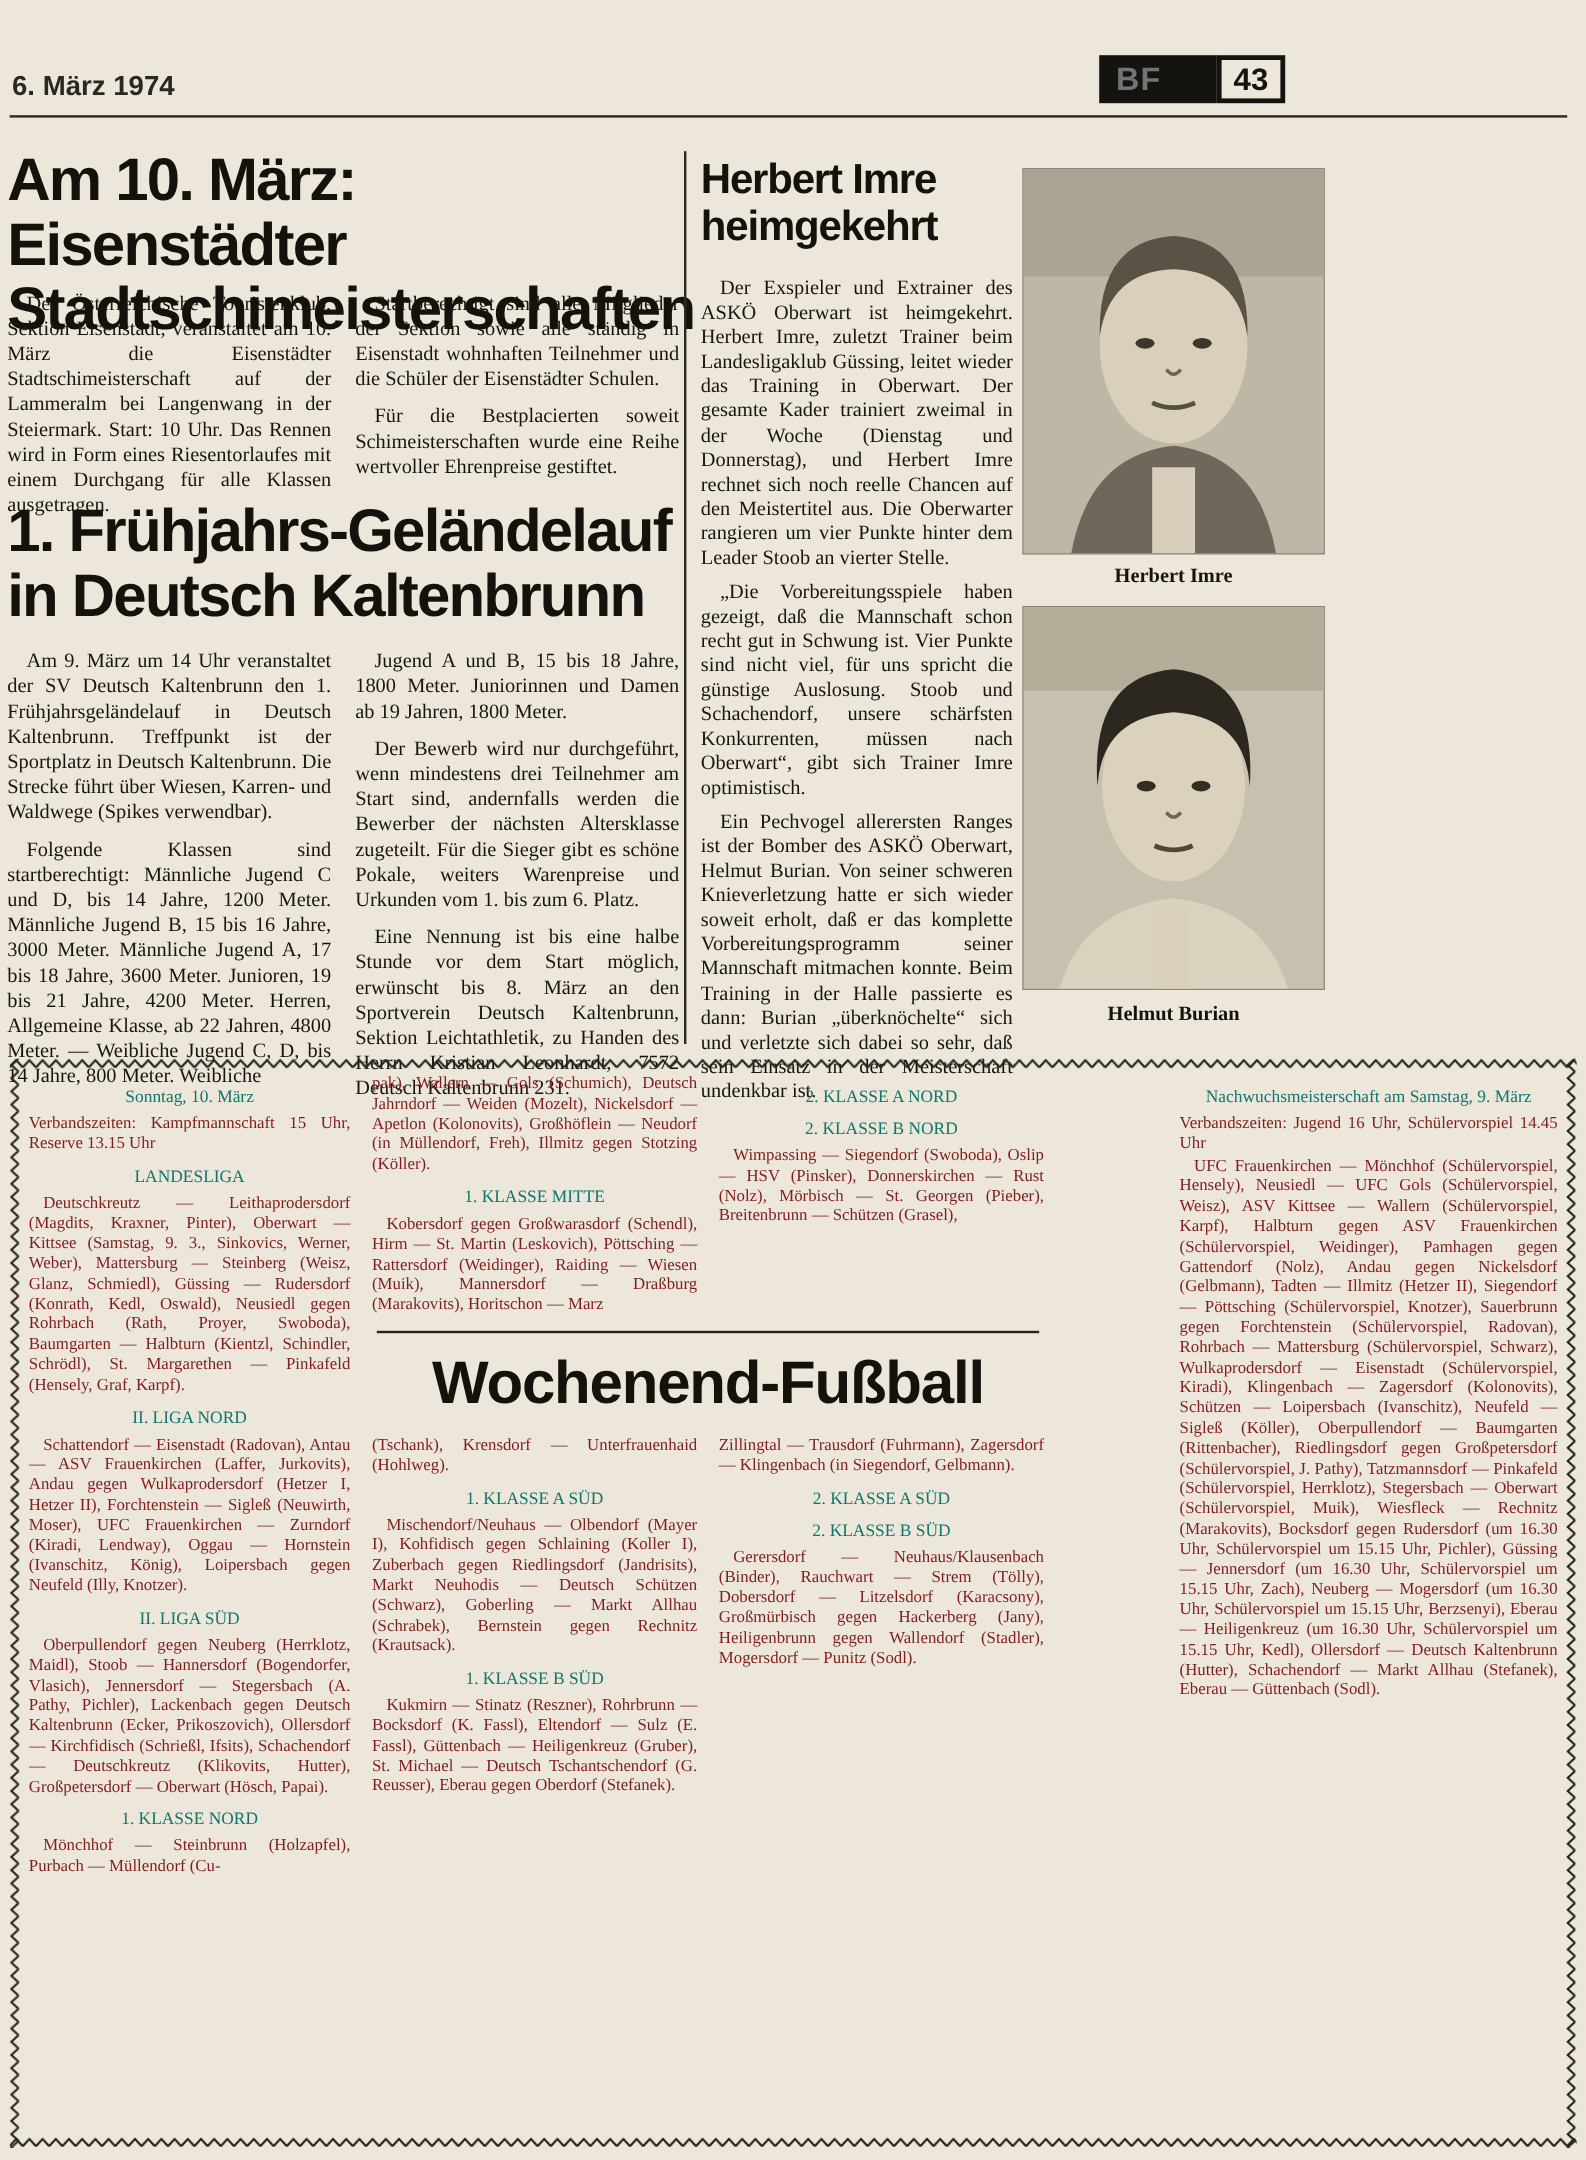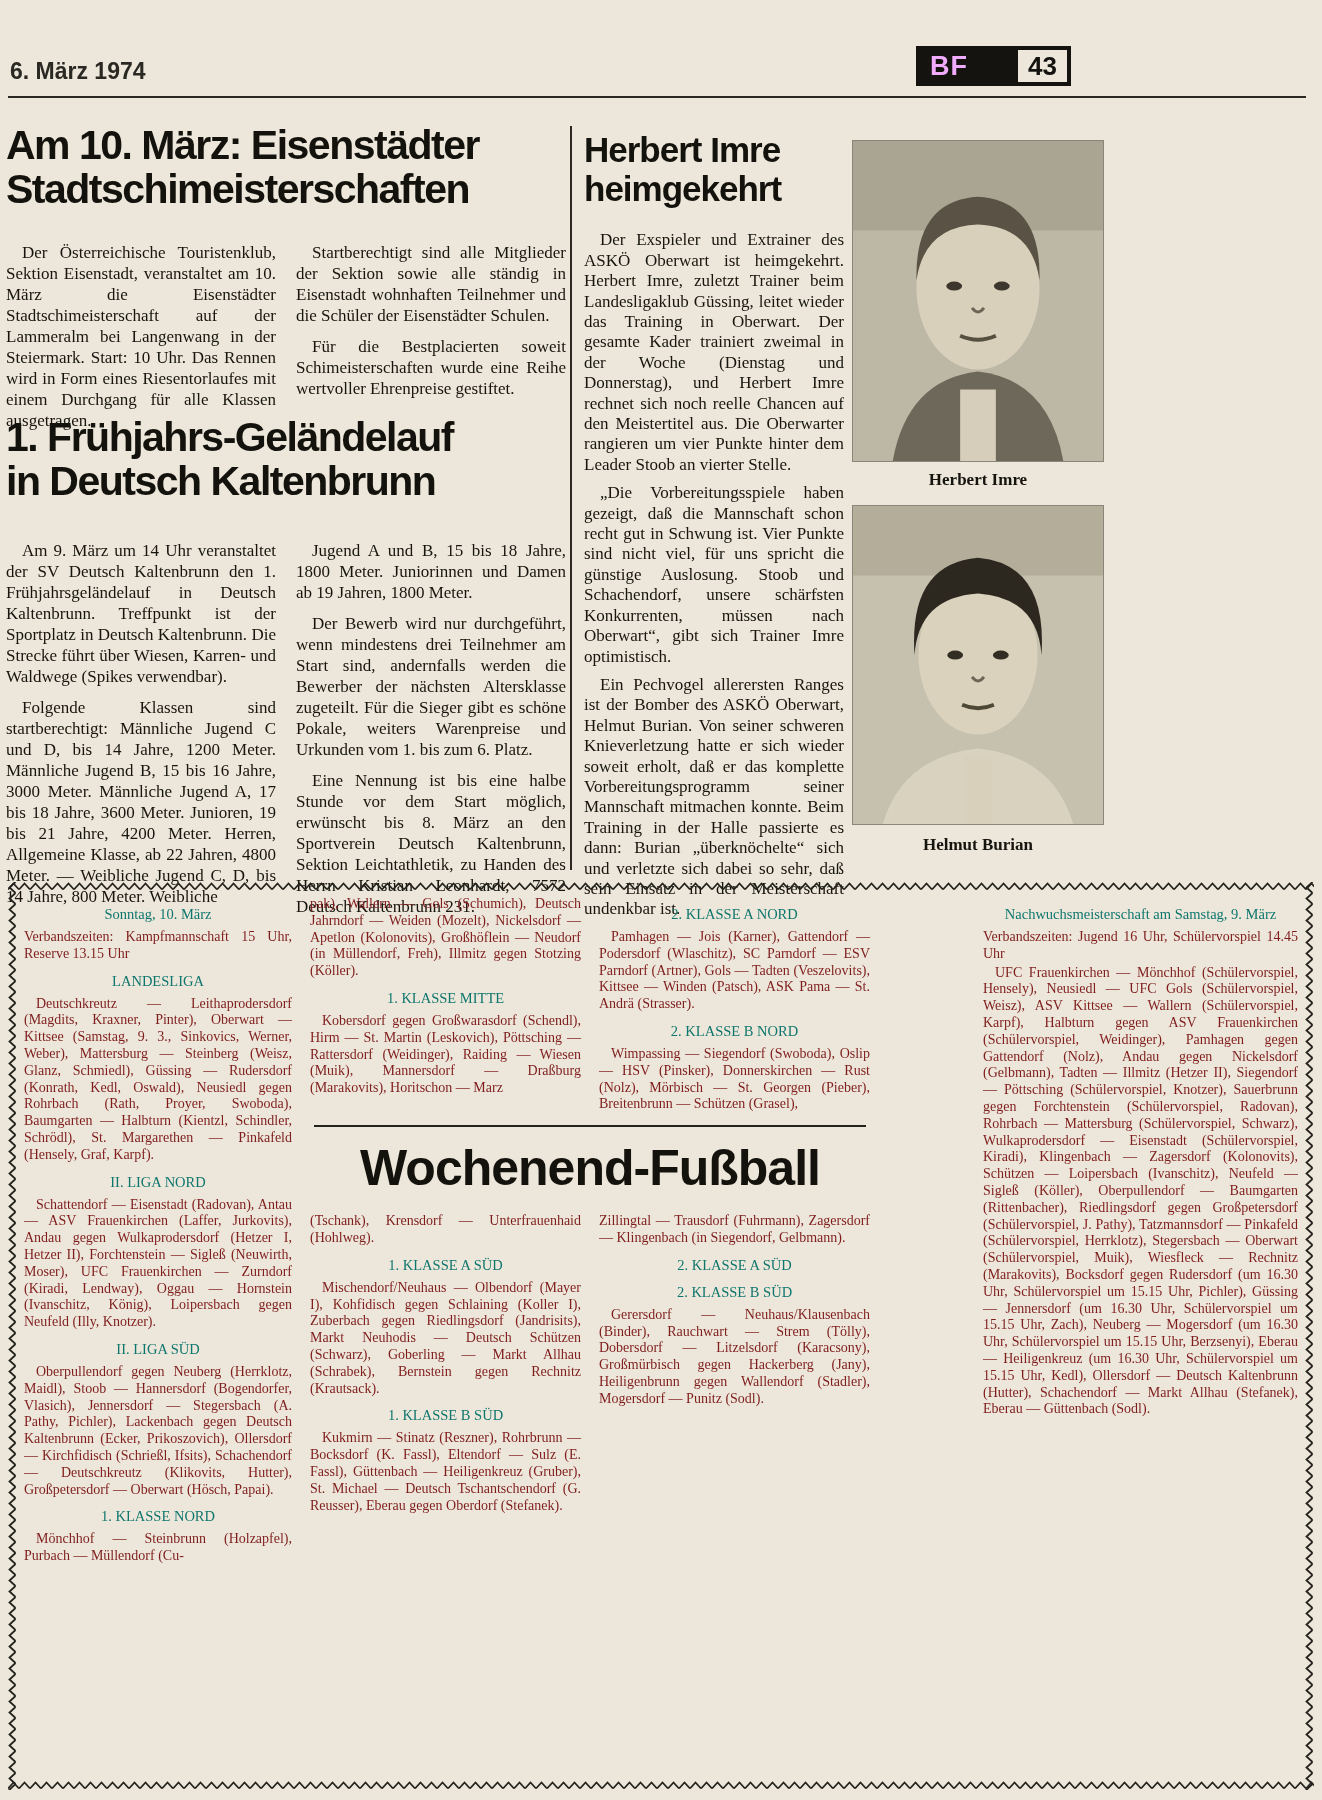--- a/index.html
+++ b/index.html
@@ -4,28 +4,28 @@
 <title>BF – Seite 43</title>
 <style>
   * { margin:0; padding:0; box-sizing:border-box; }
   html,body { width:1322px; height:1800px; }
   body { font-family:"Liberation Serif", serif; background:#e6e2d4; }
   .page { position:relative; width:1322px; height:1800px; background:#ece7da; color:#201e18; overflow:hidden; }
 
   
   .date { position:absolute; left:10px; top:58px; font-family:Liberation Sans, sans-serif; font-weight:bold; font-size:23px; color:#2a2822; }
   .brandbox { position:absolute; left:916px; top:46px; height:40px; display:flex; align-items:stretch; }
-  .brand-bf { background:#14130f; color:#f0abfc; font-family:"Liberation Sans",sans-serif; font-weight:bold; font-size:27px; padding:4px 46px 4px 14px; letter-spacing:1px; display:flex; align-items:center; }
+  .brand-bf { background:#14130f; color:#737373; font-family:"Liberation Sans",sans-serif; font-weight:bold; font-size:27px; padding:4px 46px 4px 14px; letter-spacing:1px; display:flex; align-items:center; }
   .brand-num { background:#14130f; padding:4px; display:flex; align-items:stretch; }
   .brand-num-inner { background:#ece7da; color:#14130f; font-family:"Liberation Sans",sans-serif; font-weight:bold; font-size:26px; padding:0 10px; display:flex; align-items:center; }
   .rule-top { position:absolute; left:8px; right:16px; top:96px; height:2px; background:#2b2922; }
 
   
   .headline { font-family:"Liberation Sans",sans-serif; font-weight:bold; color:#14120d; }
-  .h-xl { font-size:41px; line-height:1.07; letter-spacing:-1.5px; }
+  .h-xl { font-size:50px; line-height:1.07; letter-spacing:-1.5px; }
   .h-m  { font-size:35px; line-height:1.12; letter-spacing:-1px; }
   .hl-line { display:block; }
 
   
   .two-col { display:flex; gap:20px; }
   .body-col { flex:1 1 0; }
   .body-col p, .imre-body p { font-size:17px; line-height:21px; text-align:justify; text-indent:16px; margin-bottom:10px; color:#17150e; }
   .imre-body p { font-size:17px; line-height:20.4px; margin-bottom:8px; }
 
   .ski-headline  { position:absolute; left:6px;  top:124px; width:560px; }
@@ -194,21 +194,20 @@
 
       <div class="fx-mid">
         <div class="fx-two">
           <div class="fx-col">
               <div class="fx-cont">pak), Wallern — Gols (Schumich), Deutsch Jahrndorf — Weiden (Mozelt), Nickelsdorf — Apetlon (Kolonovits), Großhöflein — Neudorf (in Müllendorf, Freh), Illmitz gegen Stotzing (Köller).</div>
               <div class="fx-head">1. KLASSE MITTE</div>
               <div class="fx-para">Kobersdorf gegen Großwarasdorf (Schendl), Hirm — St. Martin (Leskovich), Pöttsching — Rattersdorf (Weidinger), Raiding — Wiesen (Muik), Mannersdorf — Draßburg (Marakovits), Horitschon — Marz</div>
             </div>
           <div class="fx-col">
               <div class="fx-head">2. KLASSE A NORD</div>
-              <div class="fx-para">Pamhagen — Jois (Karner), Gattendorf — Podersdorf (Wlaschitz), SC Parndorf — ESV Parndorf (Artner), Gols — Tadten (Veszelovits), Kittsee — Winden (Patsch), ASK Pama — St. Andrä (Strasser).</div>
               <div class="fx-head">2. KLASSE B NORD</div>
               <div class="fx-para">Wimpassing — Siegendorf (Swoboda), Oslip — HSV (Pinsker), Donnerskirchen — Rust (Nolz), Mörbisch — St. Georgen (Pieber), Breitenbrunn — Schützen (Grasel),</div>
             </div>
         </div>
         <div class="wochenend">Wochenend-Fußball</div>
         <div class="fx-two">
           <div class="fx-col">
               <div class="fx-cont">(Tschank), Krensdorf — Unterfrauenhaid (Hohlweg).</div>
               <div class="fx-head">1. KLASSE A SÜD</div>
               <div class="fx-para">Mischendorf/Neuhaus — Olbendorf (Mayer I), Kohfidisch gegen Schlaining (Koller I), Zuberbach gegen Riedlingsdorf (Jandrisits), Markt Neuhodis — Deutsch Schützen (Schwarz), Goberling — Markt Allhau (Schrabek), Bernstein gegen Rechnitz (Krautsack).</div>

